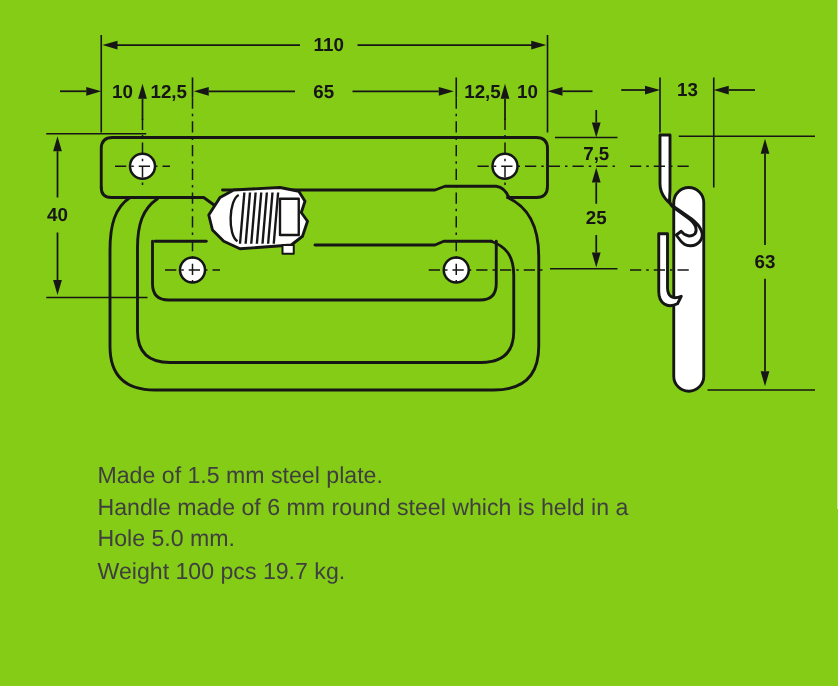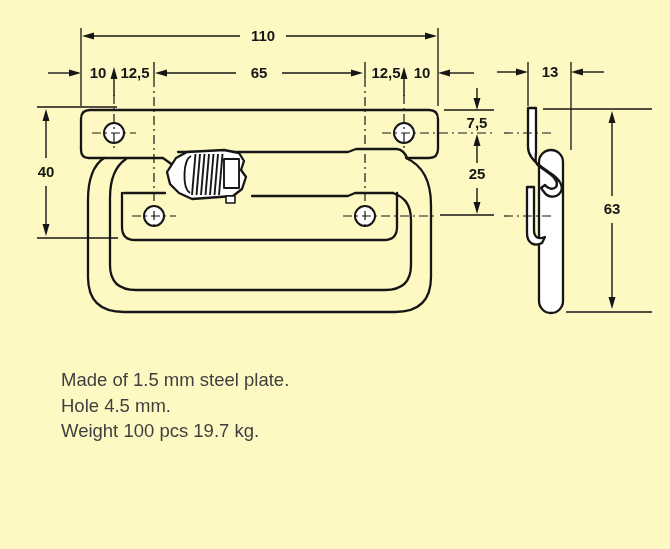--- a/index.html
+++ b/index.html
@@ -1,27 +1,27 @@
 <!DOCTYPE html>
 <html><head>
 <meta charset="utf-8">
 <style>
   html,body{margin:0;padding:0;background:#ffffff;}
-  #stage{position:relative;width:670px;height:549px;background:#fef9c3;overflow:hidden;
+  #stage{position:relative;width:670px;height:549px;background:#84cc16;overflow:hidden;
          font-family:"Liberation Sans", sans-serif;}
   svg{display:block;}
   .part{fill:none;stroke:#161616;stroke-width:2.3;stroke-linecap:round;stroke-linejoin:round;}
   .partfill{fill:#ffffff;stroke:#161616;stroke-width:2.3;stroke-linejoin:round;}
   .dim{fill:none;stroke:#161616;stroke-width:1.4;}
   .ext{fill:none;stroke:#161616;stroke-width:1.3;}
   .cl{fill:none;stroke:#161616;stroke-width:1.2;stroke-dasharray:9 4 2 4;}
   .ah{fill:#161616;stroke:none;}
   .dimlabel{font:bold 15px "Liberation Sans", sans-serif;fill:#161616;text-anchor:middle;}
   .coil{fill:none;stroke:#161616;stroke-width:1.9;}
-  #spec-text{position:absolute;left:61px;top:367px;width:560px;
+  #spec-text{position:absolute;left:78px;top:367px;width:560px;
              font-size:18.5px;line-height:25.6px;color:#3f3f3f;}
   #spec-text div{white-space:nowrap;}
 </style>
 </head>
 <body>
 
 <div id="stage">
 
   <svg width="670" height="362" viewBox="0 0 670 362">
 
@@ -168,17 +168,18 @@
       <polygon class="ah" points="612,111 608.5,123 615.5,123"></polygon>
       <line class="dim" x1="612" y1="123" x2="612" y2="196"></line>
       <text class="dimlabel" x="612" y="214">63</text>
       <line class="dim" x1="612" y1="223" x2="612" y2="297"></line>
       <polygon class="ah" points="612,309 608.5,297 615.5,297"></polygon>
     </g>
   </svg>
 
   <div id="spec-text">
     <div>Made of 1.5 mm steel plate.</div>
-    <div>Hole 4.5 mm.</div>
+    <div>Handle made of 6 mm round steel which is held in a</div>
+    <div>Hole 5.0 mm.</div>
     <div>Weight 100 pcs 19.7 kg.</div>
   </div>
 
 </div>
 
 </body></html>

